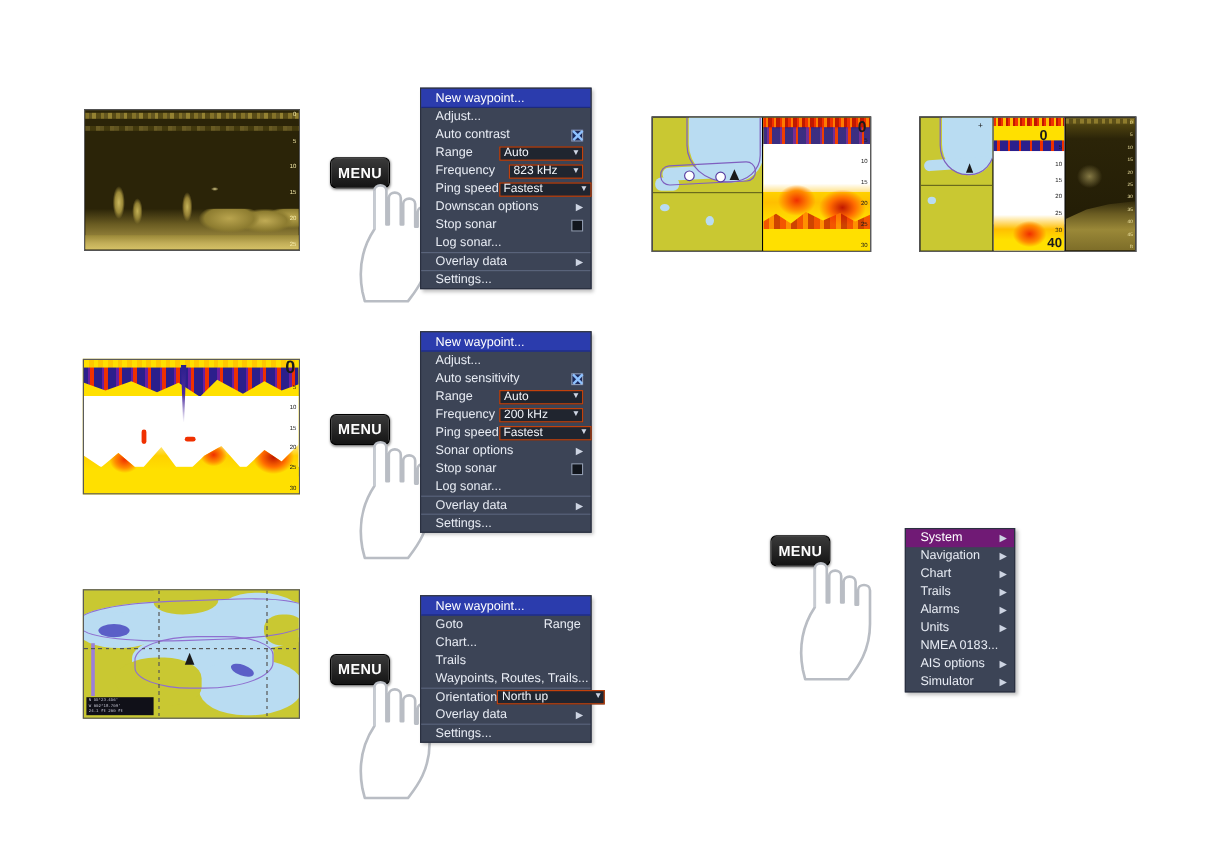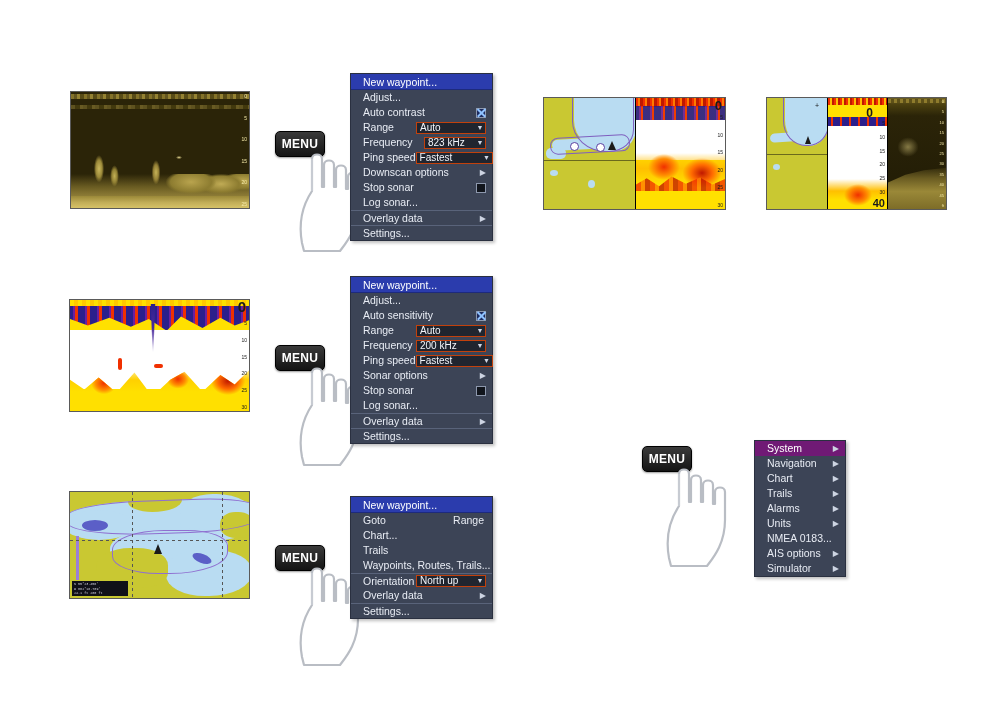--- a/index.html
+++ b/index.html
@@ -455,21 +455,21 @@
   </div>
   <div class="row">
     <span class="lbl">Trails</span>
   </div>
   <div class="row">
     <span class="lbl">Waypoints, Routes, Trails...</span>
   </div>
   <div class="row sep">
     <span class="lbl">Orientation</span>
     <span class="spacer"></span>
-    <span class="dd" style="width:70px;">
+    <span class="dd" style="width:90px;">
       <span class="ddtxt">North up</span>
       <span class="ddarrow">▼</span>
     </span>
   </div>
   <div class="row">
     <span class="lbl">Overlay data</span>
     <span class="spacer"></span>
     <span class="submenu-arrow">▶</span>
   </div>
   <div class="row sep">

